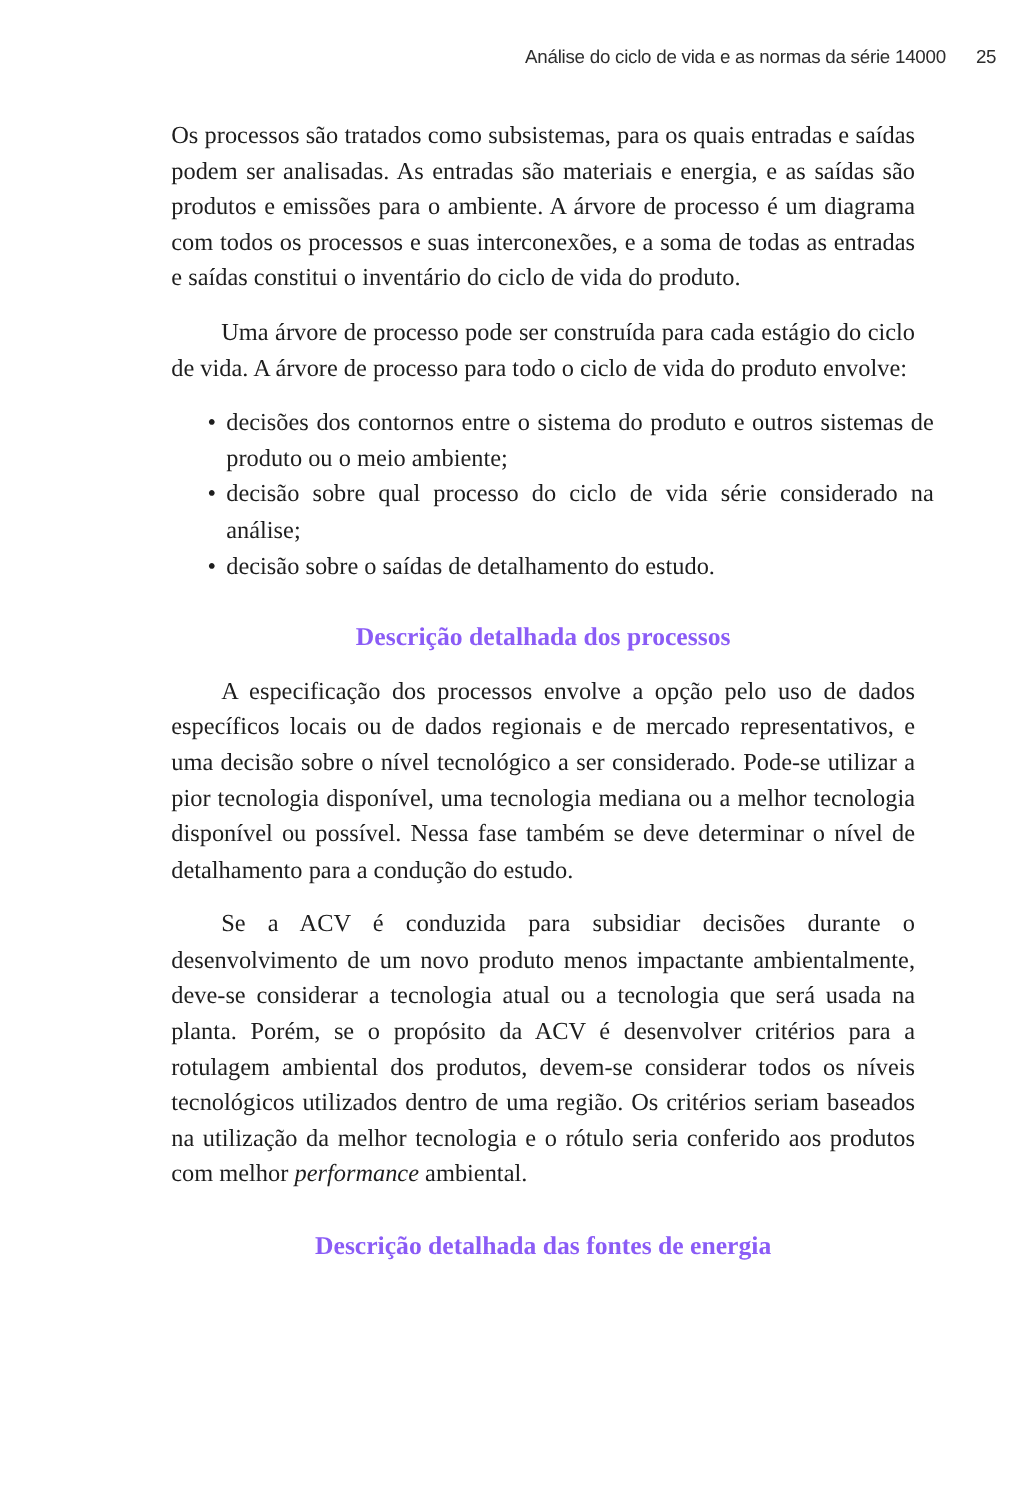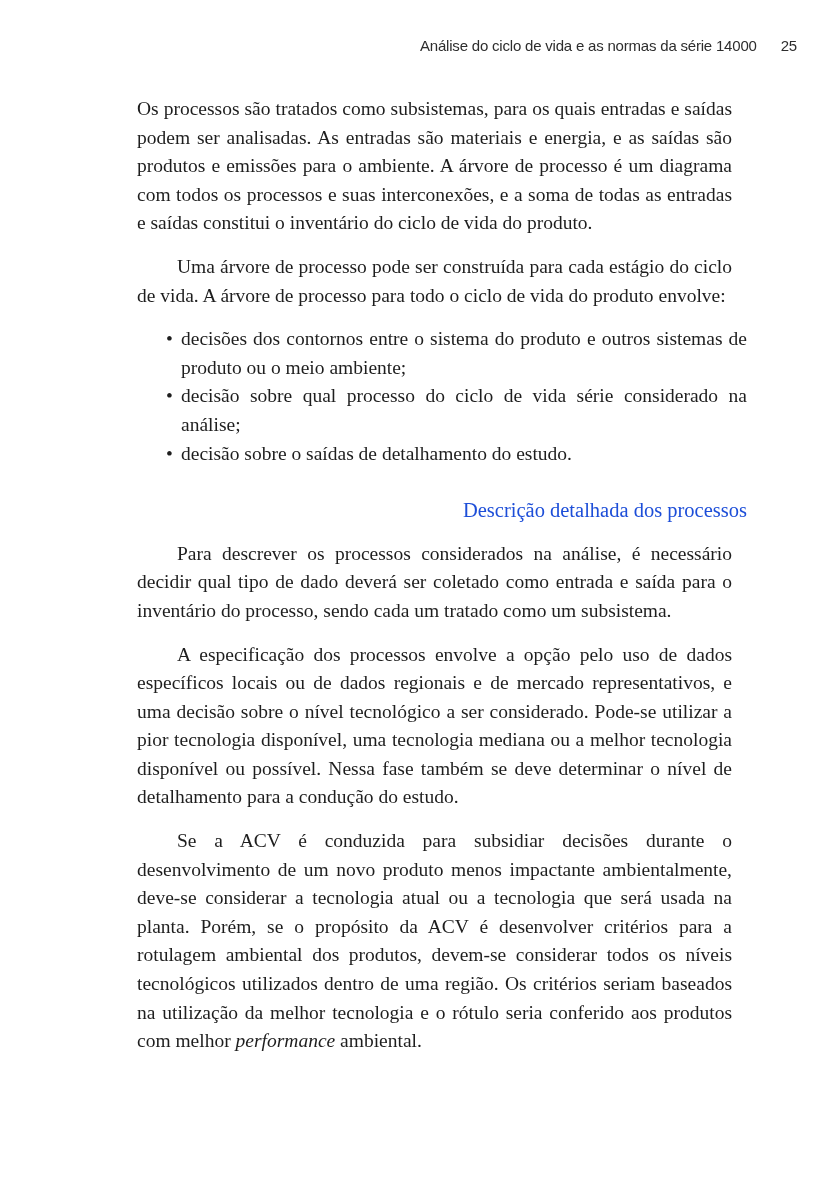--- a/index.html
+++ b/index.html
@@ -62,23 +62,23 @@
     color: #1e1e1e;
   }
   ul.bullets .btext {
     flex: 1;
     text-align: justify;
   }
   h2.section-heading {
     margin: 28px 0 0 0;
     font-size: 20.5px;
     line-height: 28.6px;
-    font-weight: normal;
-    color: #1d4ed8;
-    text-align: right;
+    font-weight: bold;
+    color: #8b5cf6;
+    text-align: center;
   }
   em {
     font-style: italic;
   }
 </style>
 </head>
 <body>
 
 <div class="running-head">
   <span>Análise do ciclo de vida e as normas da série 14000</span><span class="pagenum">25</span>
@@ -100,21 +100,21 @@
       <span class="btext">decisão sobre qual processo do ciclo de vida série considerado na análise;</span>
     </li>
     <li>
       <span class="bullet">•</span>
       <span class="btext">decisão sobre o saídas de detalhamento do estudo.</span>
     </li>
   </ul>
 
   <h2 class="section-heading">Descrição detalhada dos processos</h2>
 
-  <p class="indent">Para descrever os processos considerados na análise, é necessário decidir qual tipo de dado deverá ser coletado como entrada e saída para o inventário do processo, sendo cada um tratado como um subsistema.</p>
 
   <p class="indent">A especificação dos processos envolve a opção pelo uso de dados específicos locais ou de dados regionais e de mercado representativos, e uma decisão sobre o nível tecnológico a ser considerado. Pode-se utilizar a pior tecnologia disponível, uma tecnologia mediana ou a melhor tecnologia disponível ou possível. Nessa fase também se deve determinar o nível de detalhamento para a condução do estudo.</p>
 
   <p class="indent"><span>Se a ACV é conduzida para subsidiar decisões durante o desenvolvimento de um novo produto menos impactante ambientalmente, deve-se considerar a tecnologia atual ou a tecnologia que será usada na planta. Porém, se o propósito da ACV é desenvolver critérios para a rotulagem ambiental dos produtos, devem-se considerar todos os níveis tecnológicos utilizados dentro de uma região. Os critérios seriam baseados na utilização da melhor tecnologia e o rótulo seria conferido aos produtos com melhor </span><em>performance</em><span> ambiental.</span></p>
 
+  <h2 class="section-heading">Descrição detalhada das fontes de energia</h2>
 
 
 </div>
 
 </body></html>

